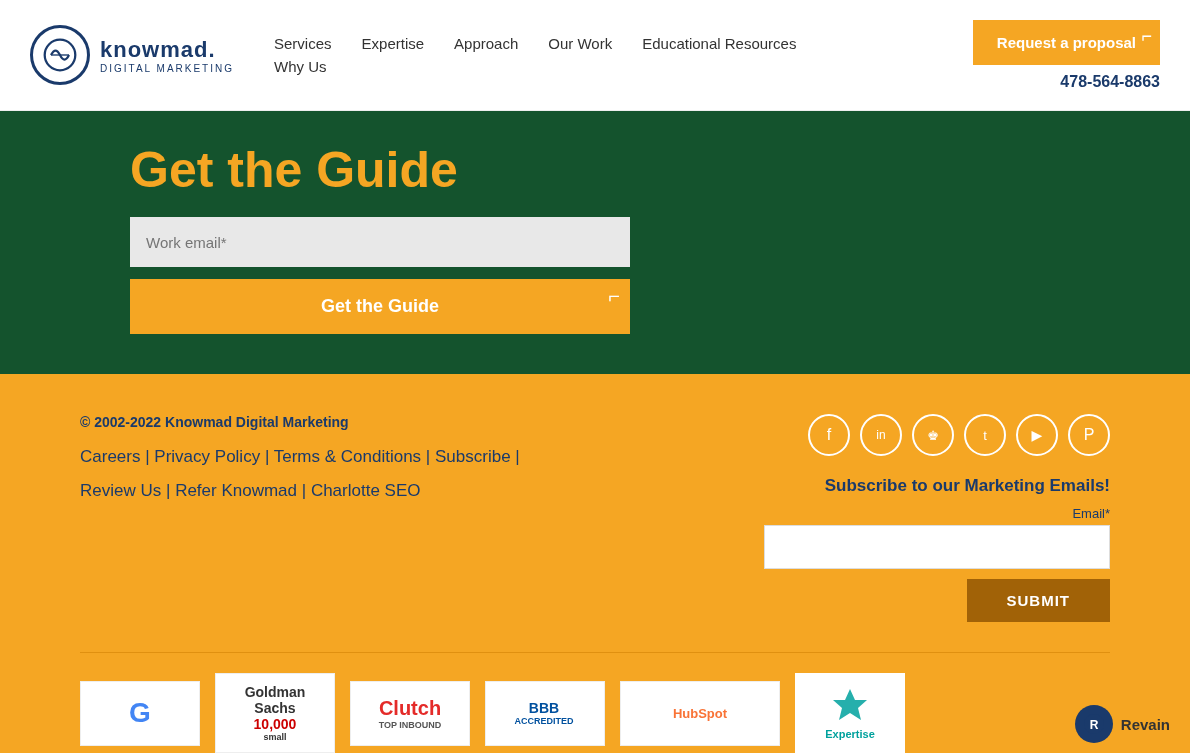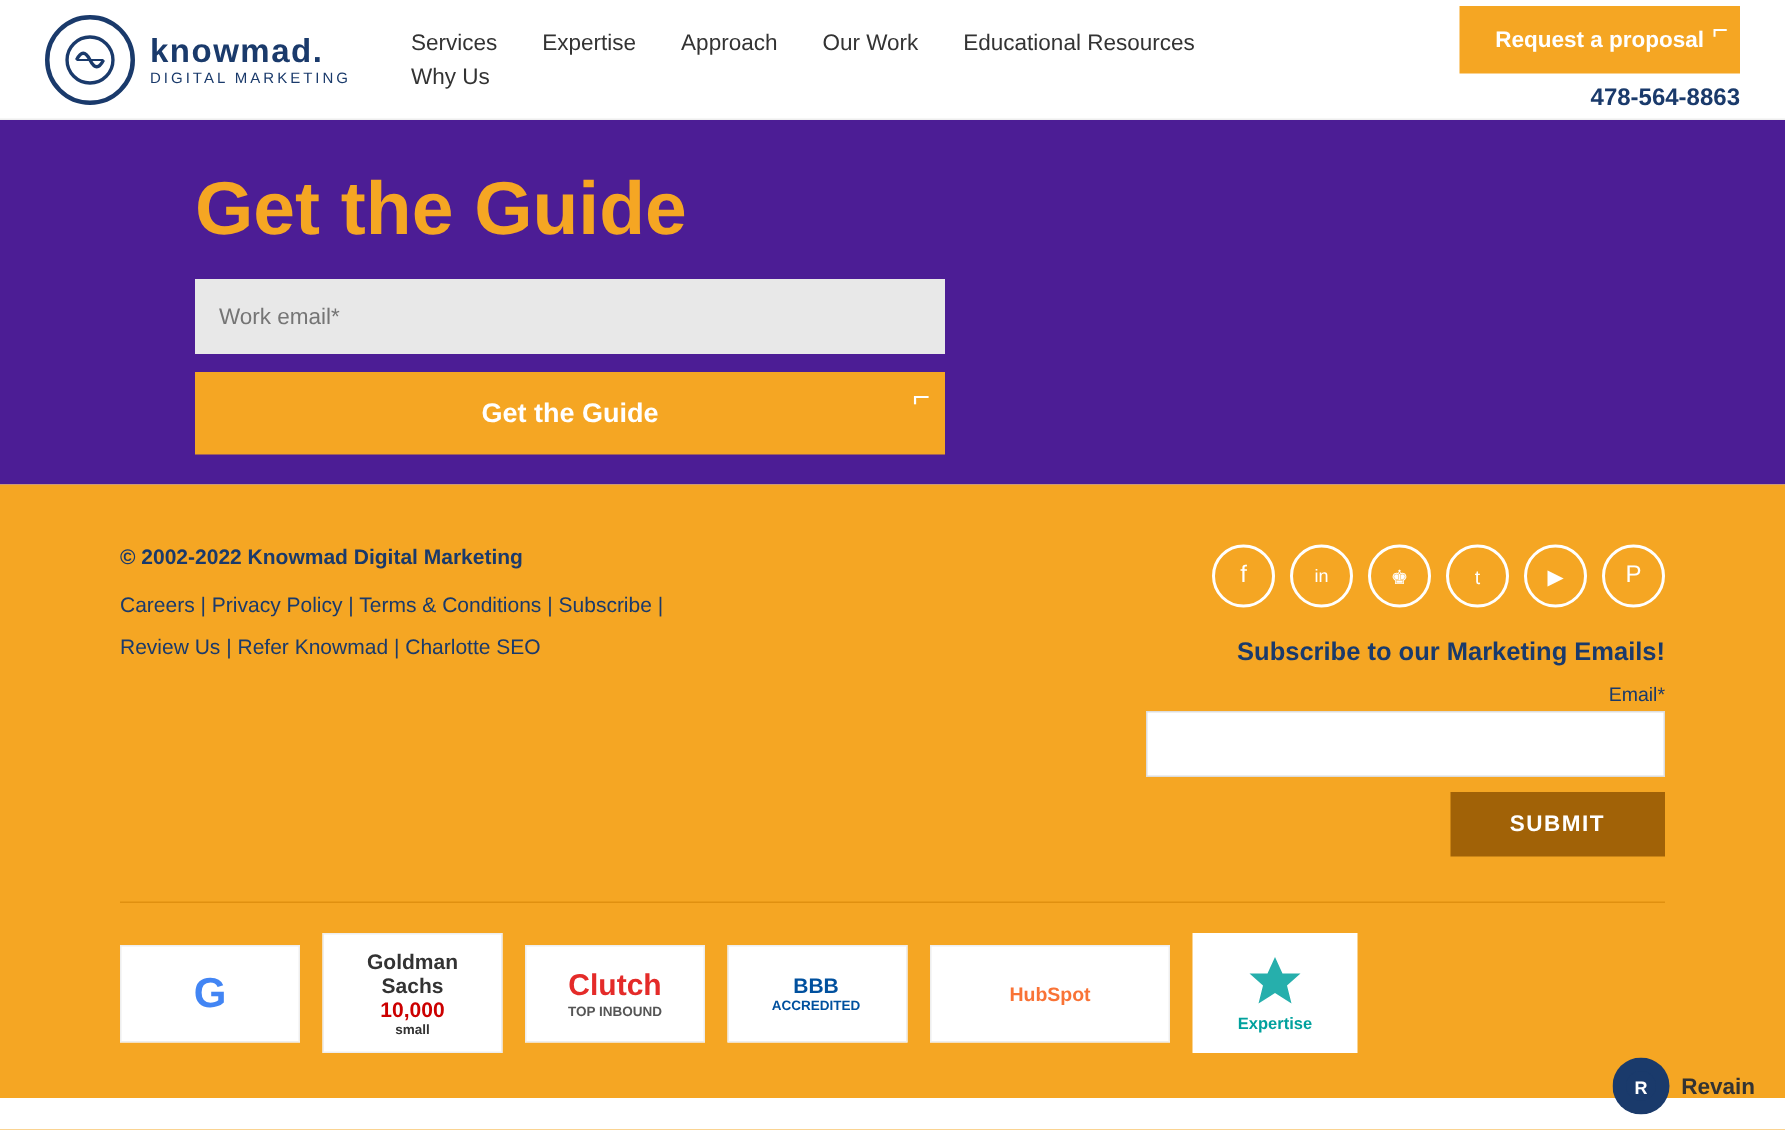--- a/index.html
+++ b/index.html
@@ -5,21 +5,21 @@
     * { box-sizing: border-box; margin: 0; padding: 0; }
     body { font-family: Arial, sans-serif; background: #fff; width: 1190px; min-height: 753px; overflow-x: hidden; }
 
     
     .header {
       background: #fff;
       display: flex;
       align-items: center;
       justify-content: space-between;
       padding: 0 30px;
-      height: 80px;
+      height: 111px;
       border-bottom: 1px solid #eee;
       position: relative;
     }
     .logo-area {
       display: flex;
       align-items: center;
     }
     .logo-circle {
       width: 60px;
       height: 60px;
@@ -70,22 +70,22 @@
       content: '⌐';
       position: absolute;
       top: 6px;
       right: 8px;
       font-size: 18px;
     }
     .phone-num { font-size: 16px; color: #1a3a6b; font-weight: bold; }
 
     
     .upper-dark {
-      background: #4c1d95;
-      padding: 30px 130px 20px;
+      background: #14532d;
+      padding: 30px 130px 40px;
       min-height: 160px;
     }
     .guide-form-title {
       font-size: 50px;
       font-weight: bold;
       color: #f5a623;
       margin-bottom: 18px;
     }
     .email-input-field {
       width: 500px;
@@ -136,21 +136,21 @@
       margin-bottom: 10px;
     }
     .footer-address {
       font-size: 14px;
       color: #1a3a6b;
       font-weight: bold;
       margin-bottom: 20px;
       line-height: 1.5;
     }
     .footer-links {
-      font-size: 14px;
+      font-size: 17px;
       color: #1a3a6b;
       line-height: 2;
     }
     .footer-links a { color: #1a3a6b; text-decoration: none; }
     .footer-right { min-width: 320px; }
     .social-icons {
       display: flex;
       gap: 10px;
       margin-bottom: 20px;
       justify-content: flex-end;

